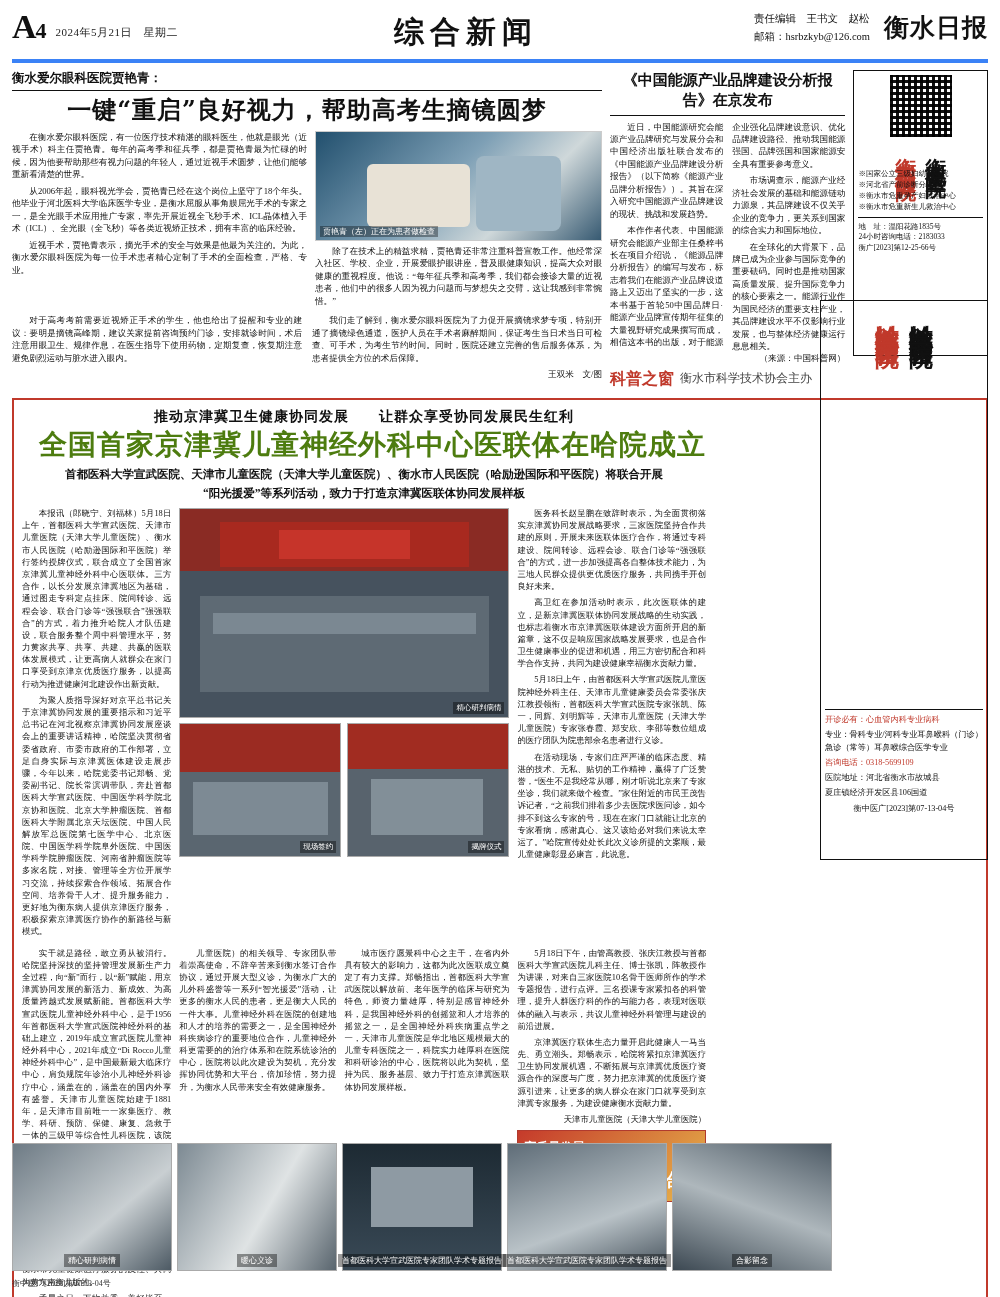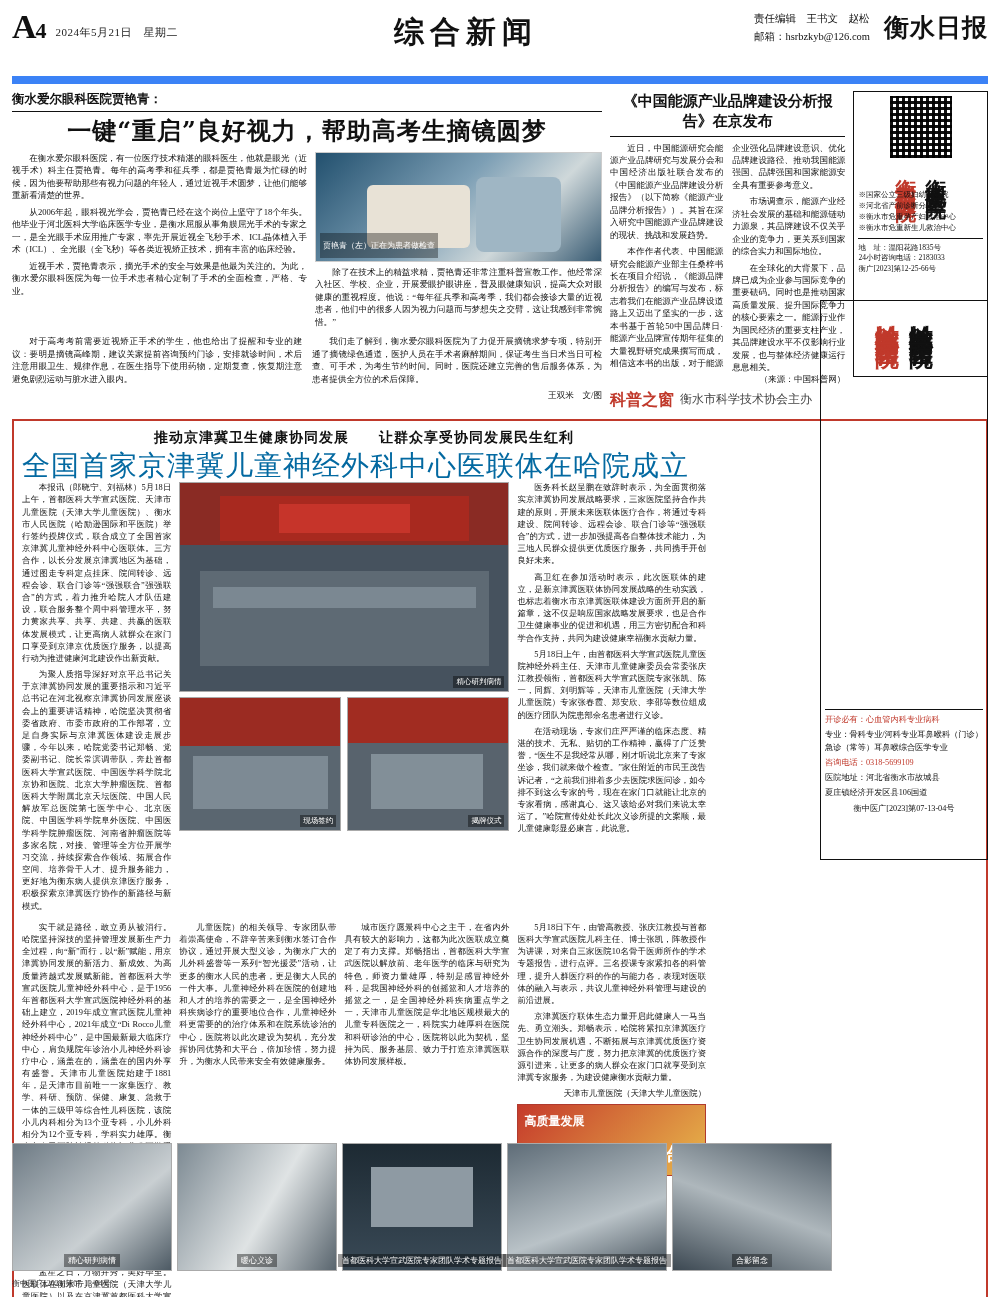--- a/index.html
+++ b/index.html
@@ -1,39 +1,39 @@
 <!DOCTYPE html>
 <html><head>
 <meta charset="utf-8">
 <style>
   html,body{margin:0;padding:0;background:#fff;}
   body{width:1000px;height:1297px;font-family:"Liberation Serif", serif;color:#111;position:relative;overflow:hidden;}
   .page{width:1000px;height:1297px;position:relative;box-sizing:border-box;padding:10px 12px;}
 
   
-  .masthead{display:flex;align-items:flex-start;justify-content:space-between;border-bottom:8px solid #3b82f6;padding-bottom:23px;}
+  .masthead{display:flex;align-items:flex-start;justify-content:space-between;border-bottom:4px solid #3b82f6;padding-bottom:6px;}
   .mh-left{display:flex;align-items:flex-end;gap:10px;}
   .folio{font-size:34px;font-weight:700;font-family:"Liberation Serif",serif;letter-spacing:-1px;line-height:1;}
   .folio .num{font-size:22px;}
   .mh-date{font-size:11px;color:#222;padding-bottom:4px;letter-spacing:0.5px;}
   .mh-center{font-size:30px;font-weight:700;letter-spacing:6px;font-family:"DejaVu Serif",serif;margin-top:2px;}
   .mh-right{display:flex;align-items:center;gap:14px;}
   .mh-credits{font-size:10.5px;line-height:1.7;text-align:left;color:#111;}
   .mh-logo{font-size:25px;font-weight:700;letter-spacing:1px;font-family:"DejaVu Serif",serif;white-space:nowrap;}
 
   
   .topband{display:flex;gap:8px;margin-top:7px;}
   .col-a{width:590px;}
   .col-b{width:238px;}
   .col-c{width:136px;}
 
   .kicker{font-size:12.5px;font-weight:700;border-bottom:1px solid #111;padding-bottom:3px;margin-bottom:4px;}
   .headline1{font-size:24px;font-weight:700;text-align:center;letter-spacing:1px;line-height:1.25;margin:4px 0 6px;font-family:"DejaVu Serif",serif;}
   .photo{background:#2f4858;position:relative;overflow:hidden;border:1px solid #ccc;}
-  .photo .cap{position:absolute;left:4px;bottom:3px;font-size:8px;color:#fff;background:rgba(0,0,0,.35);padding:7px 3px;}
+  .photo .cap{position:absolute;left:4px;bottom:3px;font-size:8px;color:#fff;background:rgba(0,0,0,.35);padding:0 3px;}
   .byline{font-size:8.6px;text-align:right;margin-top:2px;}
 
   .headline2{font-size:15px;font-weight:700;text-align:center;line-height:1.35;margin:0 0 5px;border-bottom:1px solid #111;padding-bottom:4px;}
   .two-col{column-count:2;column-gap:9px;font-size:8.6px;line-height:1.45;text-align:justify;}
   .two-col p{margin:0 0 4px;text-indent:2em;}
   .source{font-size:8.6px;text-align:right;}
   .kepu{display:flex;align-items:center;gap:6px;margin-top:4px;}
   .kepu-badge{font-size:16px;font-weight:700;color:#c0392b;font-family:"DejaVu Serif",serif;}
   .kepu-sub{font-size:12px;color:#444;line-height:1.3;text-align:center;}
 
@@ -43,21 +43,21 @@
       repeating-linear-gradient(90deg,#111 0 3px,#fff 3px 6px),
       repeating-linear-gradient(0deg,#111 0 3px,transparent 3px 6px);
       background-blend-mode:multiply;}
   .vert-title{writing-mode:vertical-rl;text-orientation:upright;font-size:21px;font-weight:700;letter-spacing:3px;font-family:"DejaVu Serif",serif;}
   .rail-row{display:flex;gap:6px;align-items:flex-start;}
 
   
   .feature{border:2px solid #c0392b;margin-top:8px;display:flex;}
   .feature-main{width:700px;padding:6px 8px;box-sizing:border-box;}
   .f-sub{font-size:14px;font-weight:700;text-align:center;letter-spacing:1px;margin:2px 0 2px;}
-  .f-title{font-size:28px;font-weight:400;text-align:left;color:#0369a1;letter-spacing:1px;font-family:"DejaVu Serif",serif;line-height:1.2;}
+  .f-title{font-size:28px;font-weight:700;text-align:right;color:#4d7c0f;letter-spacing:1px;font-family:"DejaVu Serif",serif;line-height:1.2;}
   .f-deck{font-size:11.5px;font-weight:700;text-align:center;line-height:1.6;margin:4px 6px 6px;}
   .f-body{display:flex;gap:8px;}
   .f-c1{width:152px;font-size:8.4px;line-height:1.45;text-align:justify;}
   .f-c1 p{margin:0 0 4px;text-indent:2em;}
   .f-mid{width:336px;}
   .f-c4{width:192px;font-size:8.4px;line-height:1.45;text-align:justify;}
   .f-c4 p{margin:0 0 4px;text-indent:2em;}
   .f-photo-big{height:208px;background:#3b4a5a;position:relative;border:1px solid #aaa;}
   .f-photo-row{display:flex;gap:6px;margin-top:5px;}
   .f-photo-s{height:132px;flex:1;background:#4c1d95;position:relative;border:1px solid #aaa;}
@@ -178,20 +178,24 @@
           <div>衡广[2023]第12-25-66号</div>
         </div>
       </div>
     </div>
   </div>
 
   <div class="feature">
     <div class="feature-main">
       <div class="f-sub">推动京津冀卫生健康协同发展　　让群众享受协同发展民生红利</div>
       <div class="f-title">全国首家京津冀儿童神经外科中心医联体在哈院成立</div>
+      <div class="f-deck">
+        <div>首都医科大学宣武医院、天津市儿童医院（天津大学儿童医院）、衡水市人民医院（哈励逊国际和平医院）将联合开展</div>
+        <div>“阳光援爱”等系列活动，致力于打造京津冀医联体协同发展样板</div>
+      </div>
 
       <div class="f-body">
         <div class="f-c1">
           <p>本报讯（郎晓宁、刘福林）5月18日上午，首都医科大学宣武医院、天津市儿童医院（天津大学儿童医院）、衡水市人民医院（哈励逊国际和平医院）举行签约授牌仪式，联合成立了全国首家京津冀儿童神经外科中心医联体。三方合作，以长分发展京津冀地区为基础，通过图走专科定点挂床、院间转诊、远程会诊、联合门诊等“强强联合”强强联合”的方式，着力推升哈院人才队伍建设，联合服务整个周中科管理水平，努力黄家共享、共享、共建、共赢的医联体发展模式，让更高病人就群众在家门口享受到京津京优质医疗服务，以提高行动为推进健康河北建设作出新贡献。</p>
           <p>为聚人质指导深好对京平总书记关于京津冀协同发展的重要指示和习近平总书记在河北视察京津冀协同发展座谈会上的重要讲话精神，哈院坚决贯彻省委省政府、市委市政府的工作部署，立足自身实际与京津冀医体建设走展步骤，今年以来，哈院党委书记郑畅、党委副书记、院长常滨调带队，奔赴首都医科大学宣武医院、中国医学科学院北京协和医院、北京大学肿瘤医院、首都医科大学附属北京天坛医院、中国人民解放军总医院第七医学中心、北京医院、中国医学科学院阜外医院、中国医学科学院肿瘤医院、河南省肿瘤医院等多家名院，对接、管理等全方位开展学习交流，持续探索合作领域、拓展合作空间、培养骨干人才、提升服务能力，更好地为衡东病人提供京津医疗服务，积极探索京津冀医疗协作的新路径与新模式。</p>
         </div>
 
         <div class="f-mid">
           <div class="f-photo-big">
             <div style="position:absolute;inset:0;background:linear-gradient(180deg,#8a2b24 0 30%,#46525e 30% 100%);"></div>

